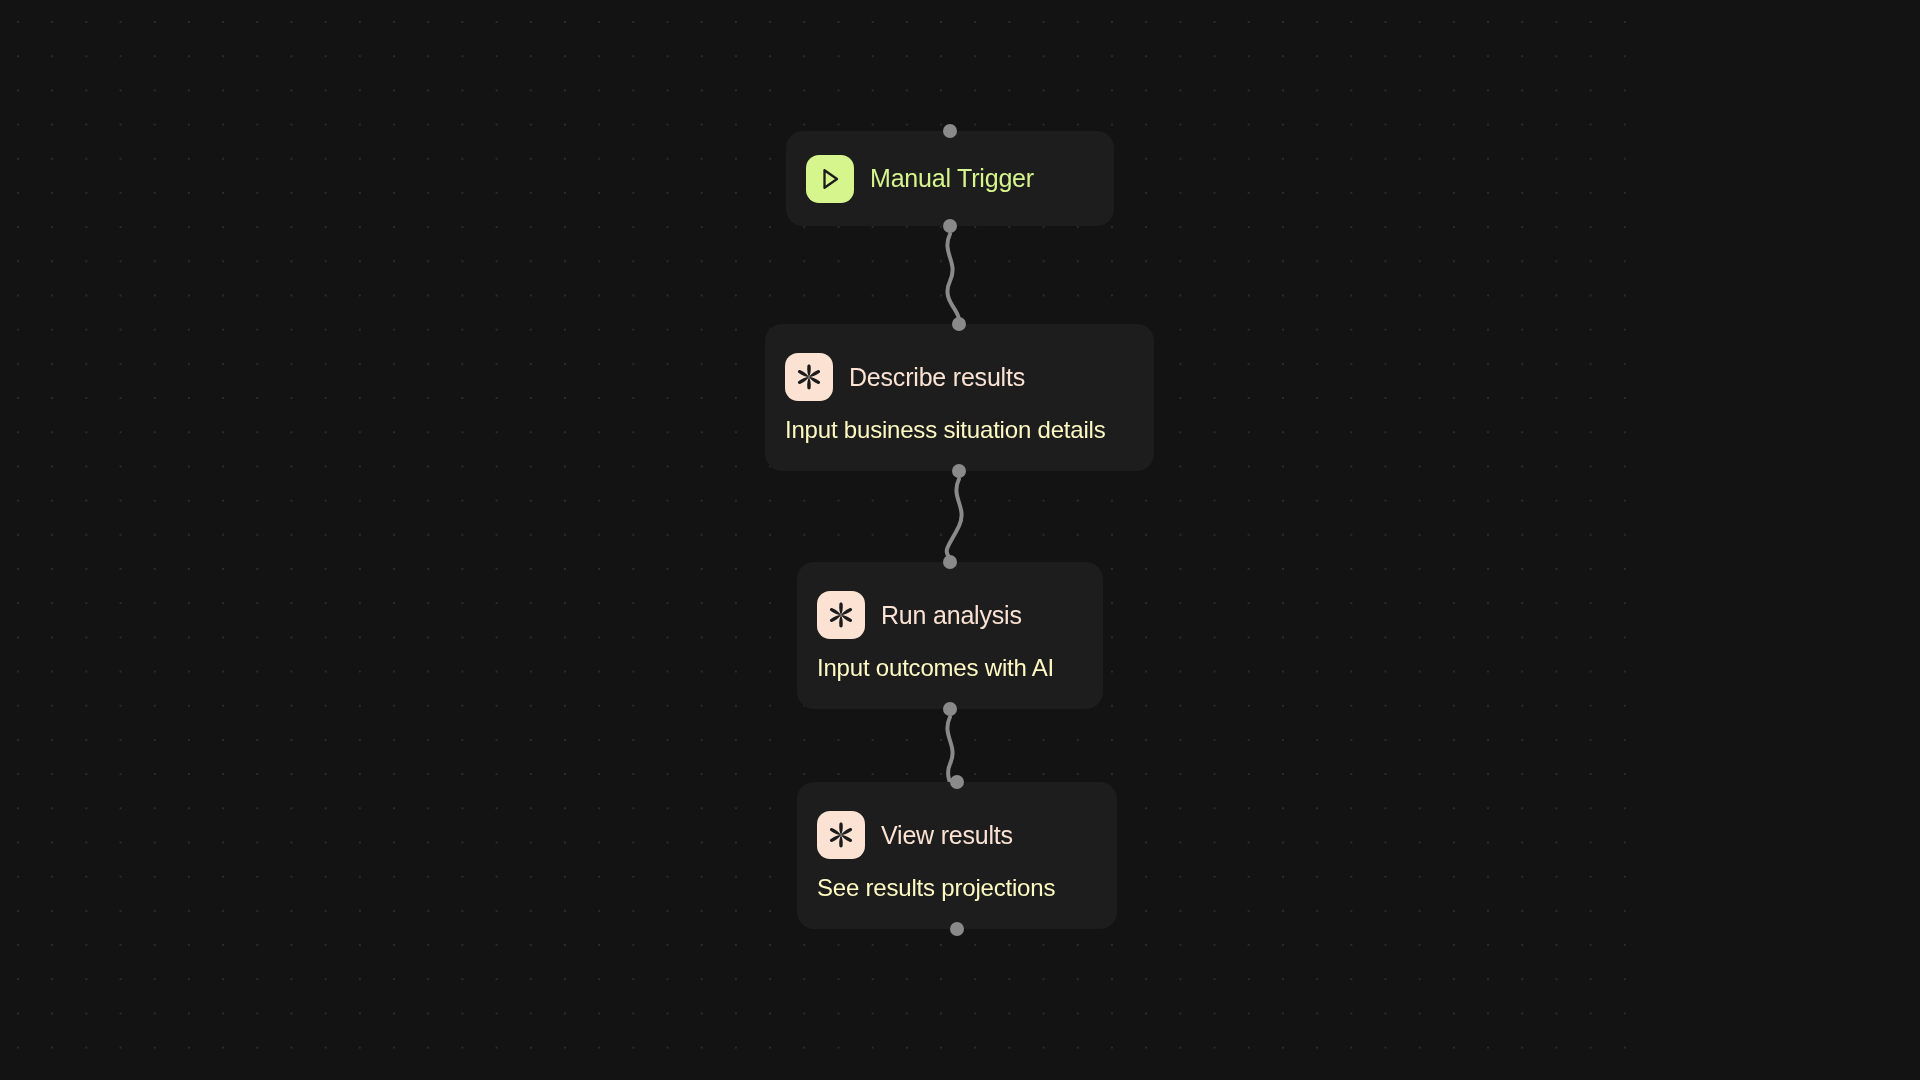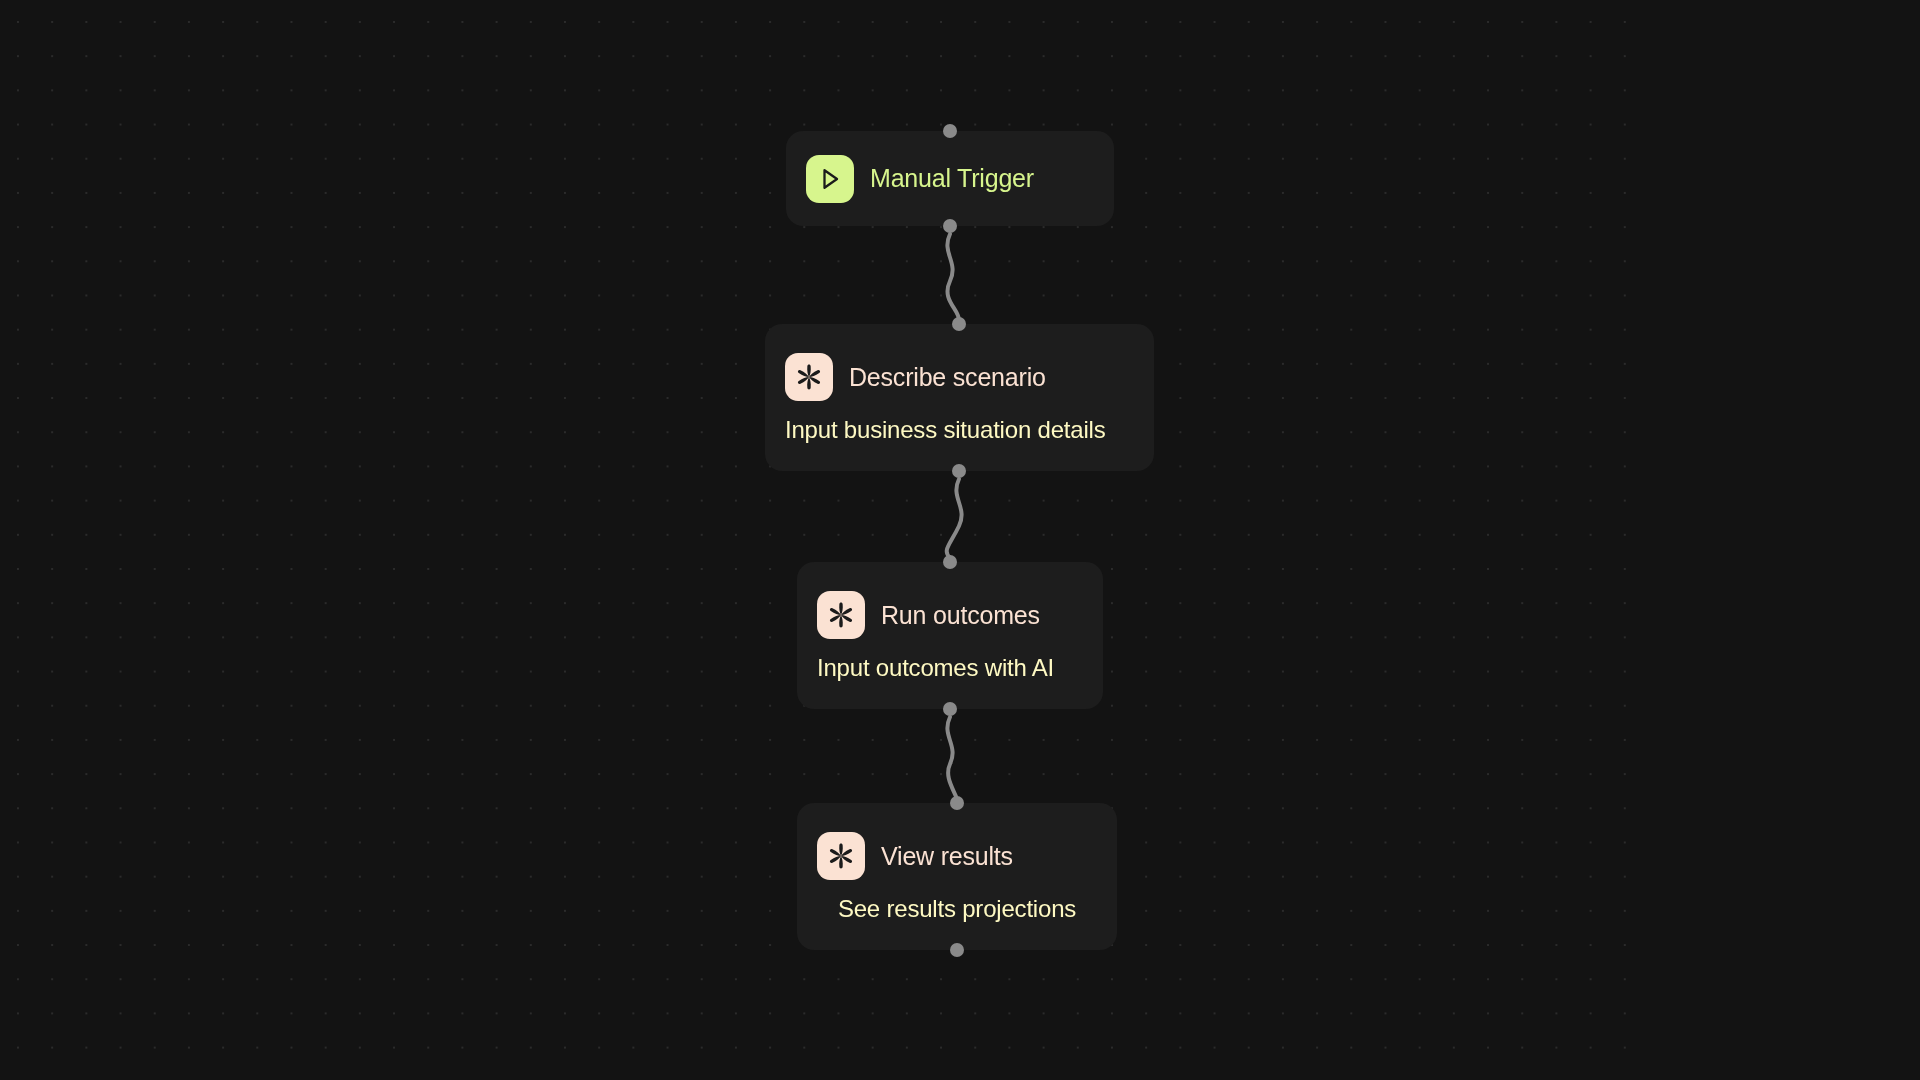--- a/index.html
+++ b/index.html
@@ -141,21 +141,21 @@
               <g transform="rotate(240)">
                 <path d="M0,0 C1.5,-3 2.4,-7 1.9,-12.4 C1.8,-13.6 1.0,-14.3 0,-14.3 C-1.0,-14.3 -1.8,-13.6 -1.9,-12.4 C-2.4,-7 -1.5,-3 0,0 Z"></path>
               </g>
               <g transform="rotate(300)">
                 <path d="M0,0 C1.5,-3 2.4,-7 1.9,-12.4 C1.8,-13.6 1.0,-14.3 0,-14.3 C-1.0,-14.3 -1.8,-13.6 -1.9,-12.4 C-2.4,-7 -1.5,-3 0,0 Z"></path>
               </g>
             </g>
           </g>
         </svg>
       </div>
-      <div class="node-title ai">Describe scenario</div>
+      <div class="node-title ai">Describe results</div>
     </div>
     <div class="node-sub">Input business situation details</div>
     <div class="port" style="left:194px; top:0px;"></div>
     <div class="port" style="left:194px; top:147px;"></div>
   </div>
 
   <div class="node" style="left:797px; top:562px; width:306px; height:147px;">
     <div class="node-head">
       <div class="icon-box ai">
         <svg width="28" height="28" viewBox="0 0 32 32">
@@ -176,28 +176,28 @@
               <g transform="rotate(240)">
                 <path d="M0,0 C1.5,-3 2.4,-7 1.9,-12.4 C1.8,-13.6 1.0,-14.3 0,-14.3 C-1.0,-14.3 -1.8,-13.6 -1.9,-12.4 C-2.4,-7 -1.5,-3 0,0 Z"></path>
               </g>
               <g transform="rotate(300)">
                 <path d="M0,0 C1.5,-3 2.4,-7 1.9,-12.4 C1.8,-13.6 1.0,-14.3 0,-14.3 C-1.0,-14.3 -1.8,-13.6 -1.9,-12.4 C-2.4,-7 -1.5,-3 0,0 Z"></path>
               </g>
             </g>
           </g>
         </svg>
       </div>
-      <div class="node-title ai">Run outcomes</div>
+      <div class="node-title ai">Run analysis</div>
     </div>
     <div class="node-sub">Input outcomes with AI</div>
     <div class="port" style="left:153px; top:0px;"></div>
     <div class="port" style="left:153px; top:147px;"></div>
   </div>
 
-  <div class="node" style="left:797px; top:803px; width:320px; height:147px;text-align:center;">
+  <div class="node" style="left:797px; top:782px; width:320px; height:147px;">
     <div class="node-head">
       <div class="icon-box ai">
         <svg width="28" height="28" viewBox="0 0 32 32">
           <g fill="#1b1b1b">
             <g transform="translate(16,16)">
               <g>
                 <path d="M0,0 C1.5,-3 2.4,-7 1.9,-12.4 C1.8,-13.6 1.0,-14.3 0,-14.3 C-1.0,-14.3 -1.8,-13.6 -1.9,-12.4 C-2.4,-7 -1.5,-3 0,0 Z"></path>
               </g>
               <g transform="rotate(60)">
                 <path d="M0,0 C1.5,-3 2.4,-7 1.9,-12.4 C1.8,-13.6 1.0,-14.3 0,-14.3 C-1.0,-14.3 -1.8,-13.6 -1.9,-12.4 C-2.4,-7 -1.5,-3 0,0 Z"></path>

